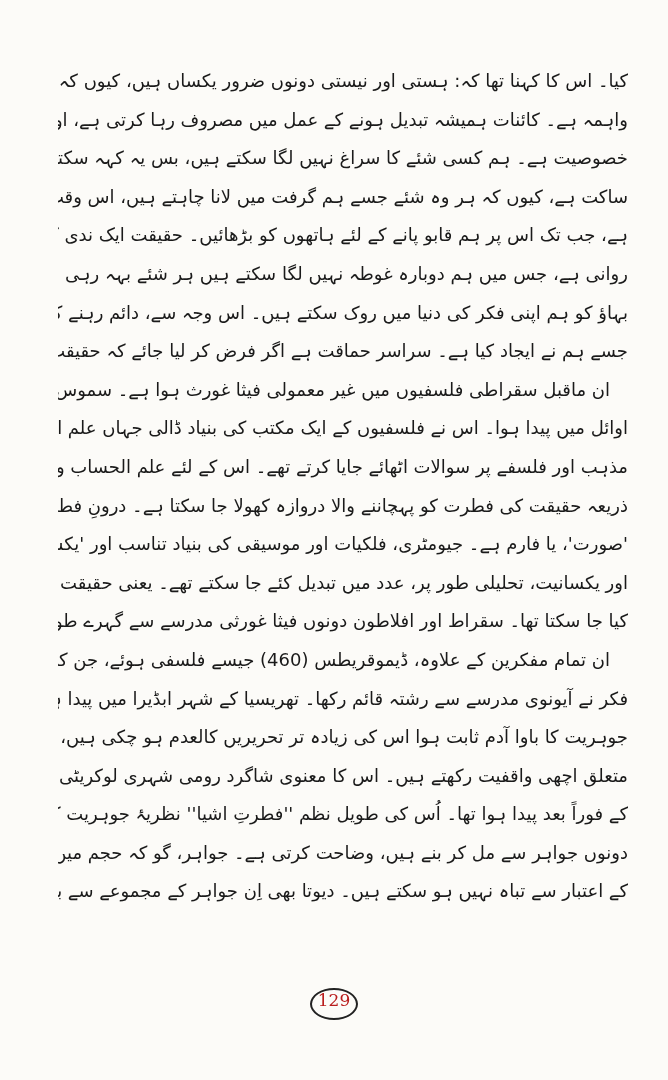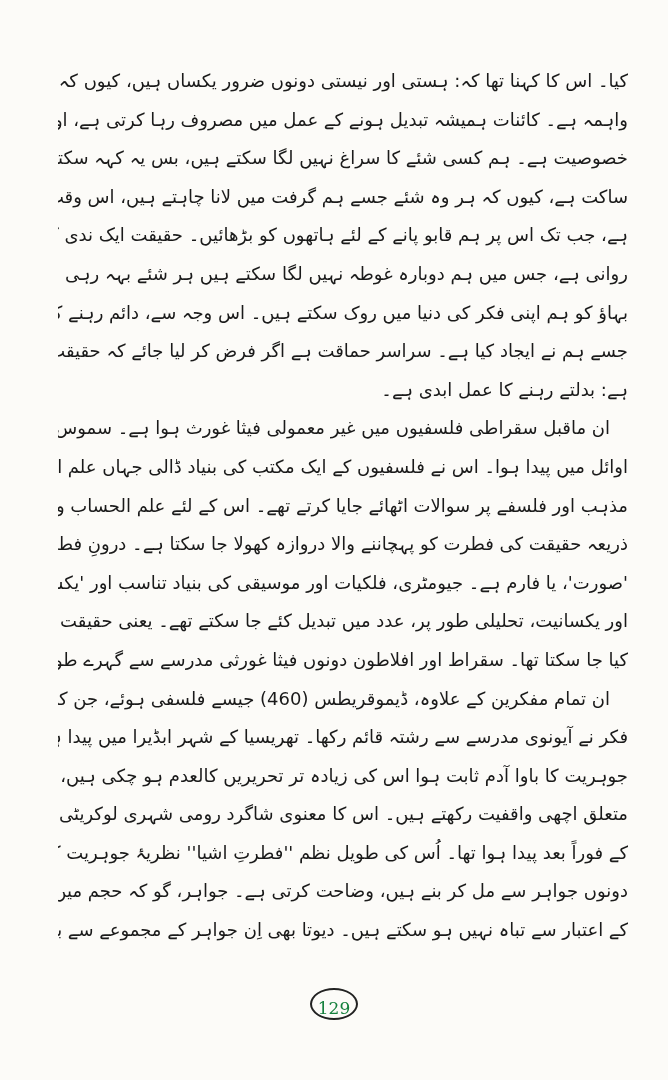--- a/index.html
+++ b/index.html
@@ -31,40 +31,39 @@
   }
   .line.last { text-align-last: right; }
   .line.indent { padding-right: 18px; }
   .page-number {
     position: absolute;
     left: 50%; transform: translateX(-50%);
     top: 988px;
     width: 44px; height: 28px;
     border: 2px solid #222;
     border-radius: 50%;
-    display: flex; align-items: flex-end; justify-content: center;
+    display: flex; align-items: flex-start; justify-content: center;
     font-family: "DejaVu Serif", serif;
     font-size: 17px;
-    color: #15803d;
+    color: #b91c1c;
   }
 </style>
 </head>
 <body>
 
 <div class="page">
   <div class="text-block">
     <div class="line">کیا۔ اس کا کہنا تھا کہ: ہستی اور نیستی دونوں ضرور یکساں ہیں، کیوں کہ نہ بدلنے والی ہستی، ایک</div>
     <div class="line">واہمہ ہے۔ کائنات ہمیشہ تبدیل ہونے کے عمل میں مصروف رہا کرتی ہے، اور یہ اُس کی اہم ترین</div>
     <div class="line">خصوصیت ہے۔ ہم کسی شئے کا سراغ نہیں لگا سکتے ہیں، بس یہ کہہ سکتے ہیں: یہ نہ بدلنے والا، یا</div>
     <div class="line">ساکت ہے، کیوں کہ ہر وہ شئے جسے ہم گرفت میں لانا چاہتے ہیں، اس وقت تبدیل ہو چکی ہوتی</div>
     <div class="line">ہے، جب تک اس پر ہم قابو پانے کے لئے ہاتھوں کو بڑھائیں۔ حقیقت ایک ندی کی دھار، یا</div>
     <div class="line">روانی ہے، جس میں ہم دوبارہ غوطہ نہیں لگا سکتے ہیں ہر شئے بہہ رہی ہے، رواں دواں ہے۔ اس</div>
     <div class="line">بہاؤ کو ہم اپنی فکر کی دنیا میں روک سکتے ہیں۔ اس وجہ سے، دائم رہنے کا تصور ایک ایسی شئے ہے</div>
     <div class="line">جسے ہم نے ایجاد کیا ہے۔ سراسر حماقت ہے اگر فرض کر لیا جائے کہ حقیقت ابدیت کا مظاہرہ کرتی</div>
-    <div class="line last">ہے: بدلتے رہنے کا عمل ابدی ہے۔</div>
     <div class="line indent">ان ماقبل سقراطی فلسفیوں میں غیر معمولی فیثا غورث ہوا ہے۔ سموس میں چھٹی صدی کے</div>
     <div class="line">اوائل میں پیدا ہوا۔ اس نے فلسفیوں کے ایک مکتب کی بنیاد ڈالی جہاں علم الحساب، موسیقی، طب،</div>
     <div class="line">مذہب اور فلسفے پر سوالات اٹھائے جایا کرتے تھے۔ اس کے لئے علم الحساب وہ 'کنجی' ہے جس کے</div>
     <div class="line">ذریعہ حقیقت کی فطرت کو پہچاننے والا دروازہ کھولا جا سکتا ہے۔ درونِ فطرت ایک قسم کی ترتیب، یا</div>
     <div class="line">'صورت'، یا فارم ہے۔ جیومٹری، فلکیات اور موسیقی کی بنیاد تناسب اور 'یکسانیت' ہے، اور تناسب</div>
     <div class="line">اور یکسانیت، تحلیلی طور پر، عدد میں تبدیل کئے جا سکتے تھے۔ یعنی حقیقت کا اظہار اعداد کے ٹرم میں</div>
     <div class="line">کیا جا سکتا تھا۔ سقراط اور افلاطون دونوں فیثا غورثی مدرسے سے گہرے طور پر اثر پذیر ہوئے تھے۔</div>
     <div class="line indent">ان تمام مفکرین کے علاوہ، ڈیموقریطس (460) جیسے فلسفی ہوئے، جن کی وجہ سے یونانی</div>
     <div class="line">فکر نے آیونوی مدرسے سے رشتہ قائم رکھا۔ تھریسیا کے شہر ابڈیرا میں پیدا ہو کر ڈیموقریطس مکتبۂ</div>
     <div class="line">جوہریت کا باوا آدم ثابت ہوا اس کی زیادہ تر تحریریں کالعدم ہو چکی ہیں، پر اُس کے نظریات کے</div>

